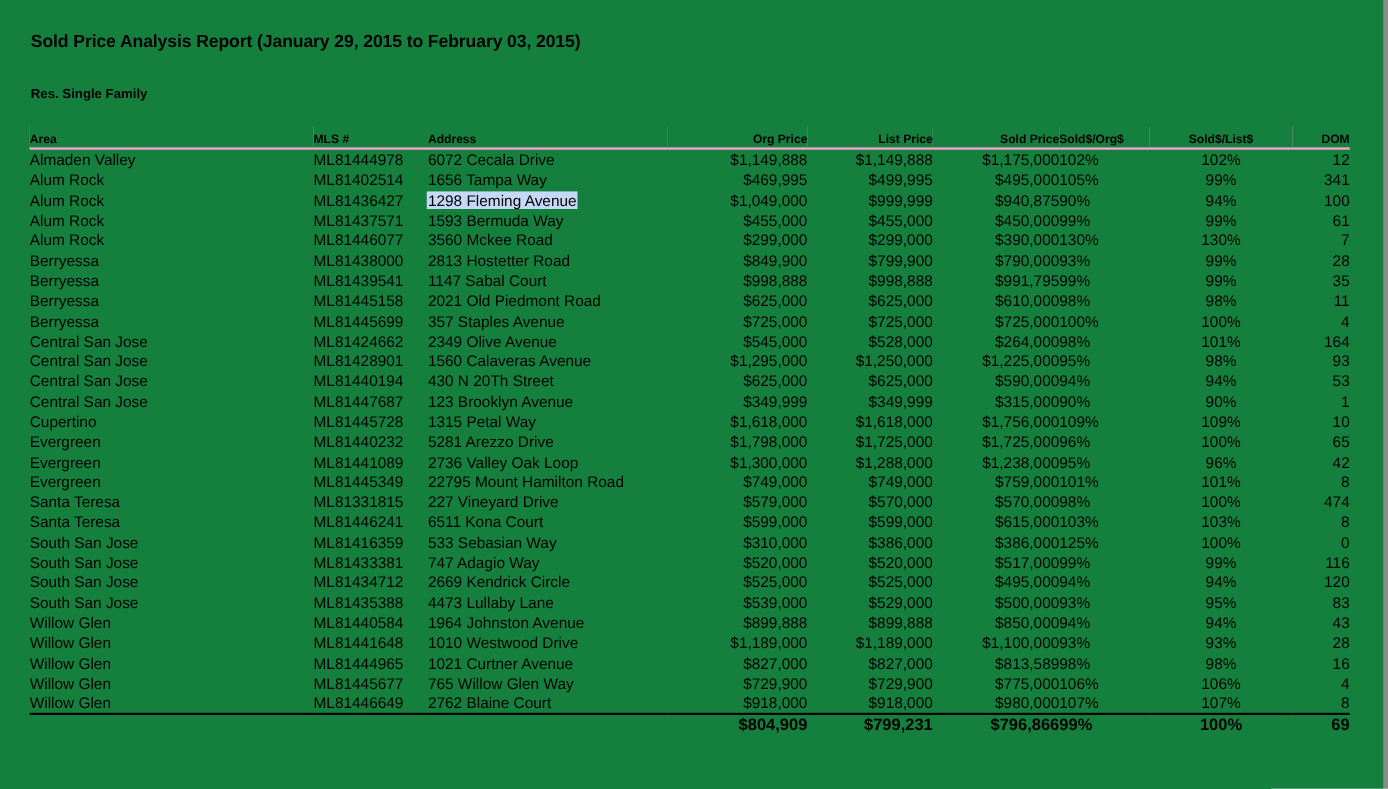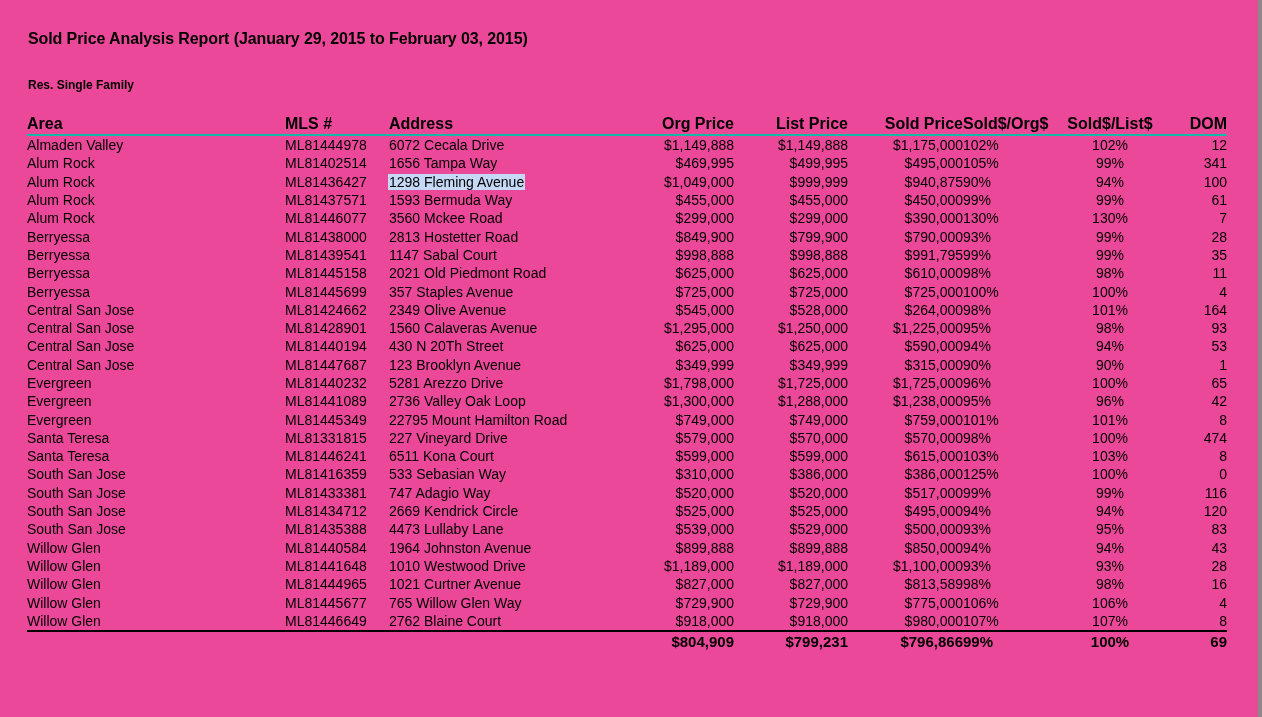--- a/index.html
+++ b/index.html
@@ -13,21 +13,21 @@
       position: relative;
       overflow: hidden;
       font-family: "Liberation Sans", sans-serif;
       color: #000;
     }
     .page {
       position: absolute;
       left: 0; top: 0;
       width: 1258px;
       height: 717px;
-      background: #ec4899;
+      background: #15803d;
     }
     .edge {
       position: absolute;
       left: 1258px; top: 0;
       width: 4px; height: 717px;
       background: #8a8a8a;
     }
     .report-title {
       position: absolute;
       left: 28px;
@@ -47,25 +47,25 @@
       position: absolute;
       left: 27px;
       top: 114px;
       width: 1200px;
       border-collapse: collapse;
       table-layout: fixed;
       font-size: 14px;
     }
     table.report th {
       font-weight: bold;
-      font-size: 16px;
+      font-size: 11px;
       padding: 0 0 1px 0;
       height: 19px;
       vertical-align: bottom;
-      border-bottom: 2px solid #14b8a6;
+      border-bottom: 2px solid #f9a8d4;
       box-shadow: 0 1px 0 #888;
       white-space: nowrap;
     }
     table.report td {
       padding: 0;
       height: 18.3px;
       line-height: 18px;
       white-space: nowrap;
     }
     .l { text-align: left; }
@@ -265,20 +265,31 @@
         <td class="l">ML81447687</td>
         <td class="l"><span>123 Brooklyn Avenue</span></td>
         <td class="r">$349,999</td>
         <td class="r">$349,999</td>
         <td class="r">$315,000</td>
         <td class="pct-org">90%</td>
         <td class="pct-list">90%</td>
         <td class="dom">1</td>
       </tr>
         <tr style="">
+        <td class="l">Cupertino</td>
+        <td class="l">ML81445728</td>
+        <td class="l"><span>1315 Petal Way</span></td>
+        <td class="r">$1,618,000</td>
+        <td class="r">$1,618,000</td>
+        <td class="r">$1,756,000</td>
+        <td class="pct-org">109%</td>
+        <td class="pct-list">109%</td>
+        <td class="dom">10</td>
+      </tr>
+        <tr style="">
         <td class="l">Evergreen</td>
         <td class="l">ML81440232</td>
         <td class="l"><span>5281 Arezzo Drive</span></td>
         <td class="r">$1,798,000</td>
         <td class="r">$1,725,000</td>
         <td class="r">$1,725,000</td>
         <td class="pct-org">96%</td>
         <td class="pct-list">100%</td>
         <td class="dom">65</td>
       </tr>

